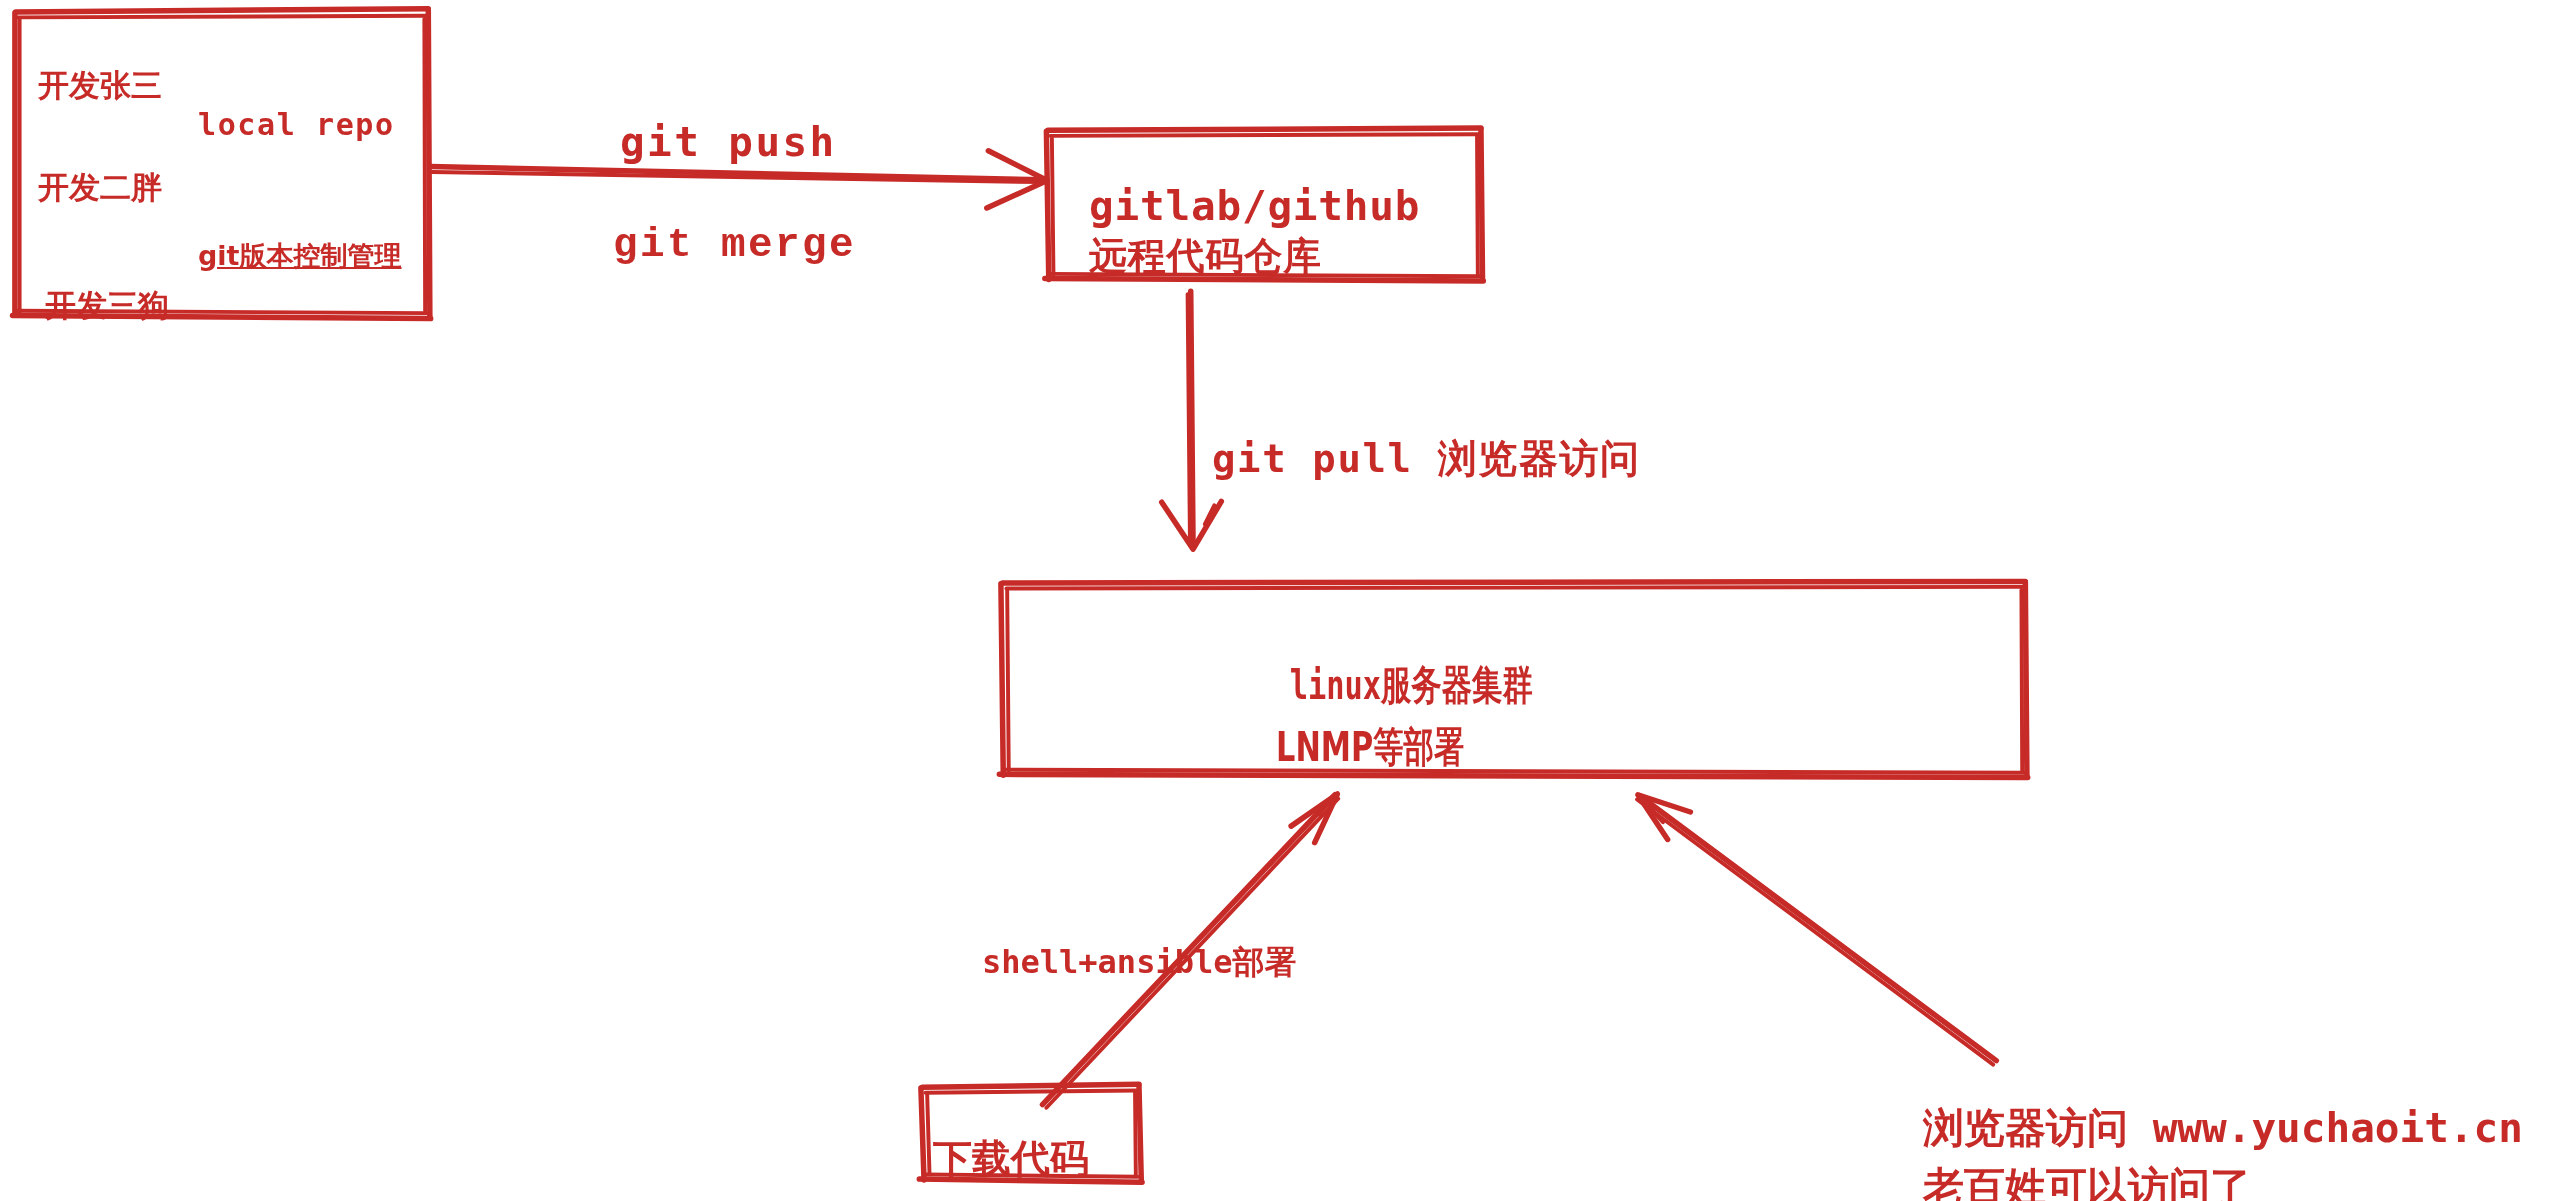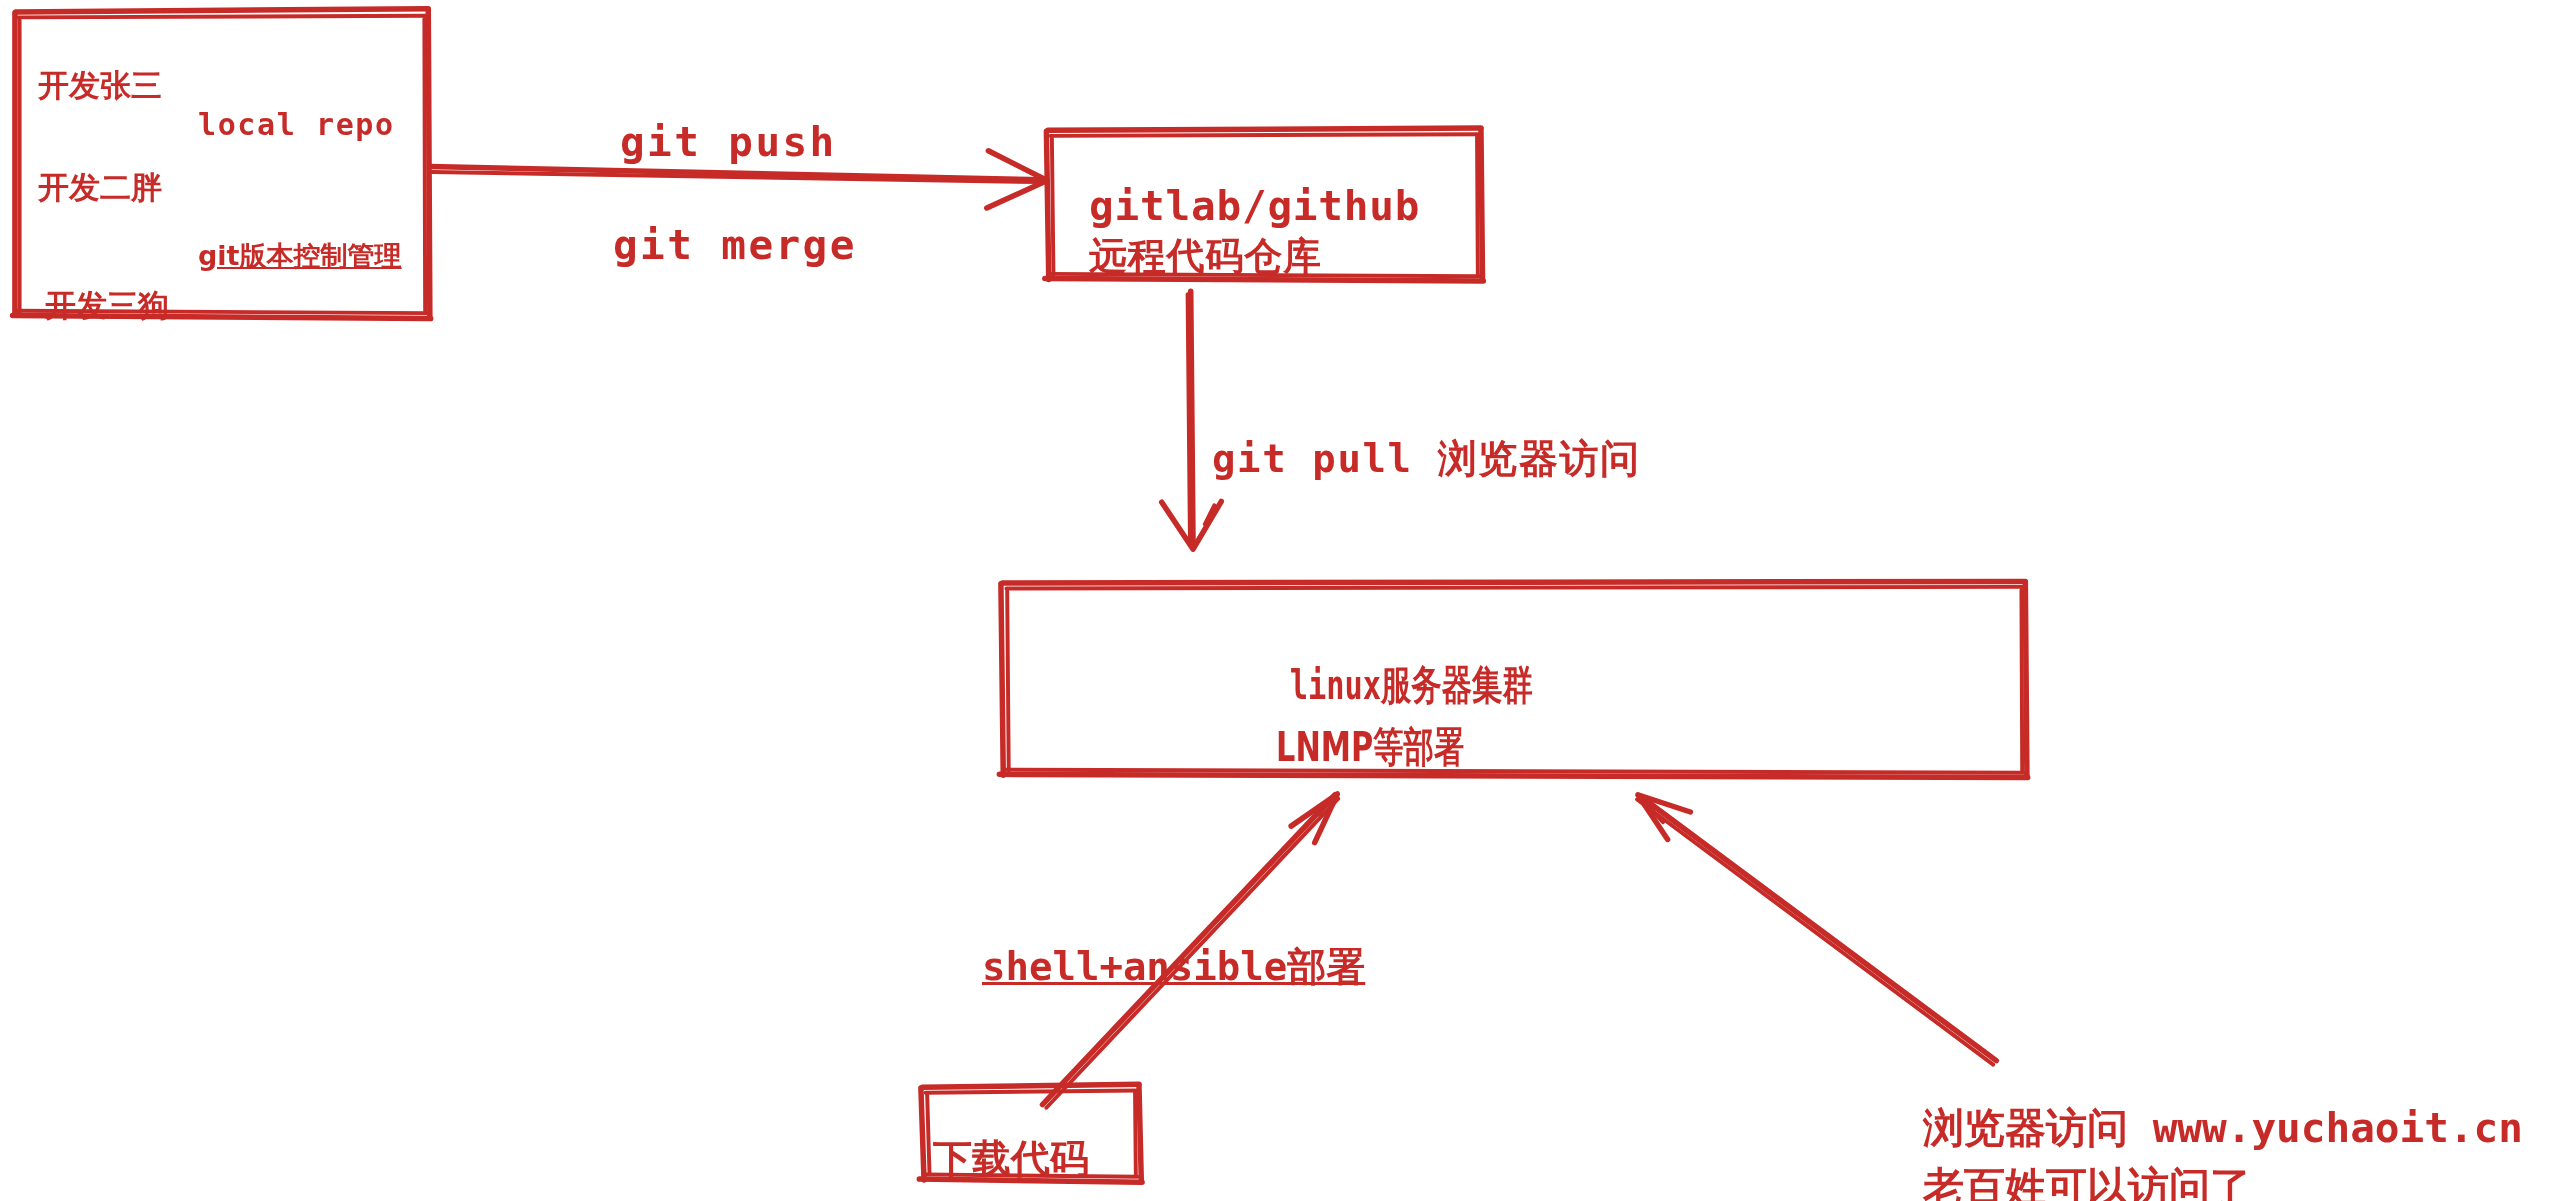--- a/index.html
+++ b/index.html
@@ -39,31 +39,31 @@
   .sans  { font-family: "DejaVu Sans", sans-serif; font-weight: bold; }
 
   
   #dev-zhangsan  { left: 38px;   top: 33px;   font-size: 31px; }
   #dev-erpang    { left: 38px;   top: 135px;  font-size: 31px; }
   #dev-sangou    { left: 45px;   top: 253px;  font-size: 31px; text-align: right; }
   #local-repo    { left: 198px;  top: 73px;   font-size: 30px; letter-spacing: 1.6px; }
   #git-vcs       { left: 198px;  top: 206px;  font-size: 27px; text-decoration: underline; }
 
   #git-push      { left: 620px;  top: 85px;  font-size: 41px; letter-spacing: 2.4px; }
-  #git-merge     { left: 613px;  top: 188px;  font-size: 41px; letter-spacing: 2.4px; }
+  #git-merge     { left: 613px;  top: 188px;  font-size: 41px; letter-spacing: 2.4px; font-family: Liberation Mono, monospace; }
 
   #gitlab-l1     { left: 1089px; top: 149px;  font-size: 41px; letter-spacing: 0.8px; }
   #gitlab-l2     { left: 1089px; top: 200px;  font-size: 38px; letter-spacing: 0.8px; }
 
   #git-pull      { left: 1212px; top: 402px;  font-size: 39px; letter-spacing: 1.6px; }
 
   #linux-l1      { left: 1247px; top: 628px;  font-size: 41px; transform: scaleX(0.74); }
   #linux-l2      { left: 1243px; top: 690px;  font-size: 41px; transform: scaleX(0.74); }
 
-  #shell-ansible { left: 982px; top: 910px; font-size: 39px; text-decoration: underline; }
+  #shell-ansible { left: 982px; top: 910px; font-size: 32px; }
 
   #ops-xiaoyu    { left: 933px; top: 1102px; font-size: 39px; }
 
   #browser-l1    { left: 1923px; top: 1071px; font-size: 41px; }
   #browser-l2    { left: 1923px; top: 1130px; font-size: 41px; }
 </style>
 </head>
 <body>
 
 <svg id="canvas" viewBox="0 0 3284 1532" xmlns="http://www.w3.org/2000/svg">

